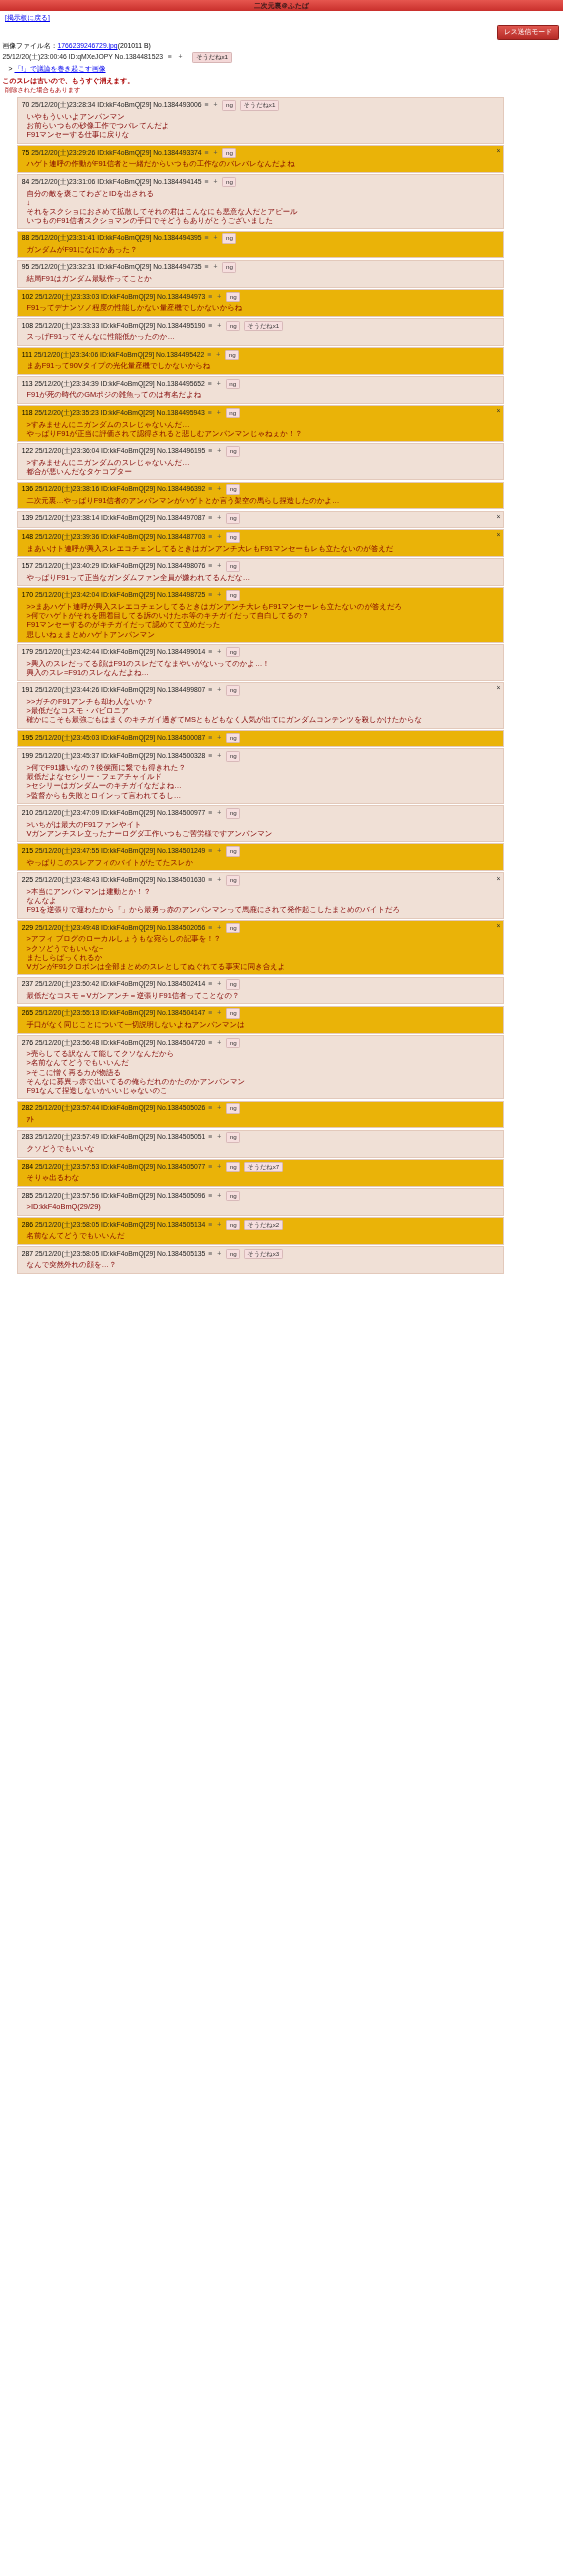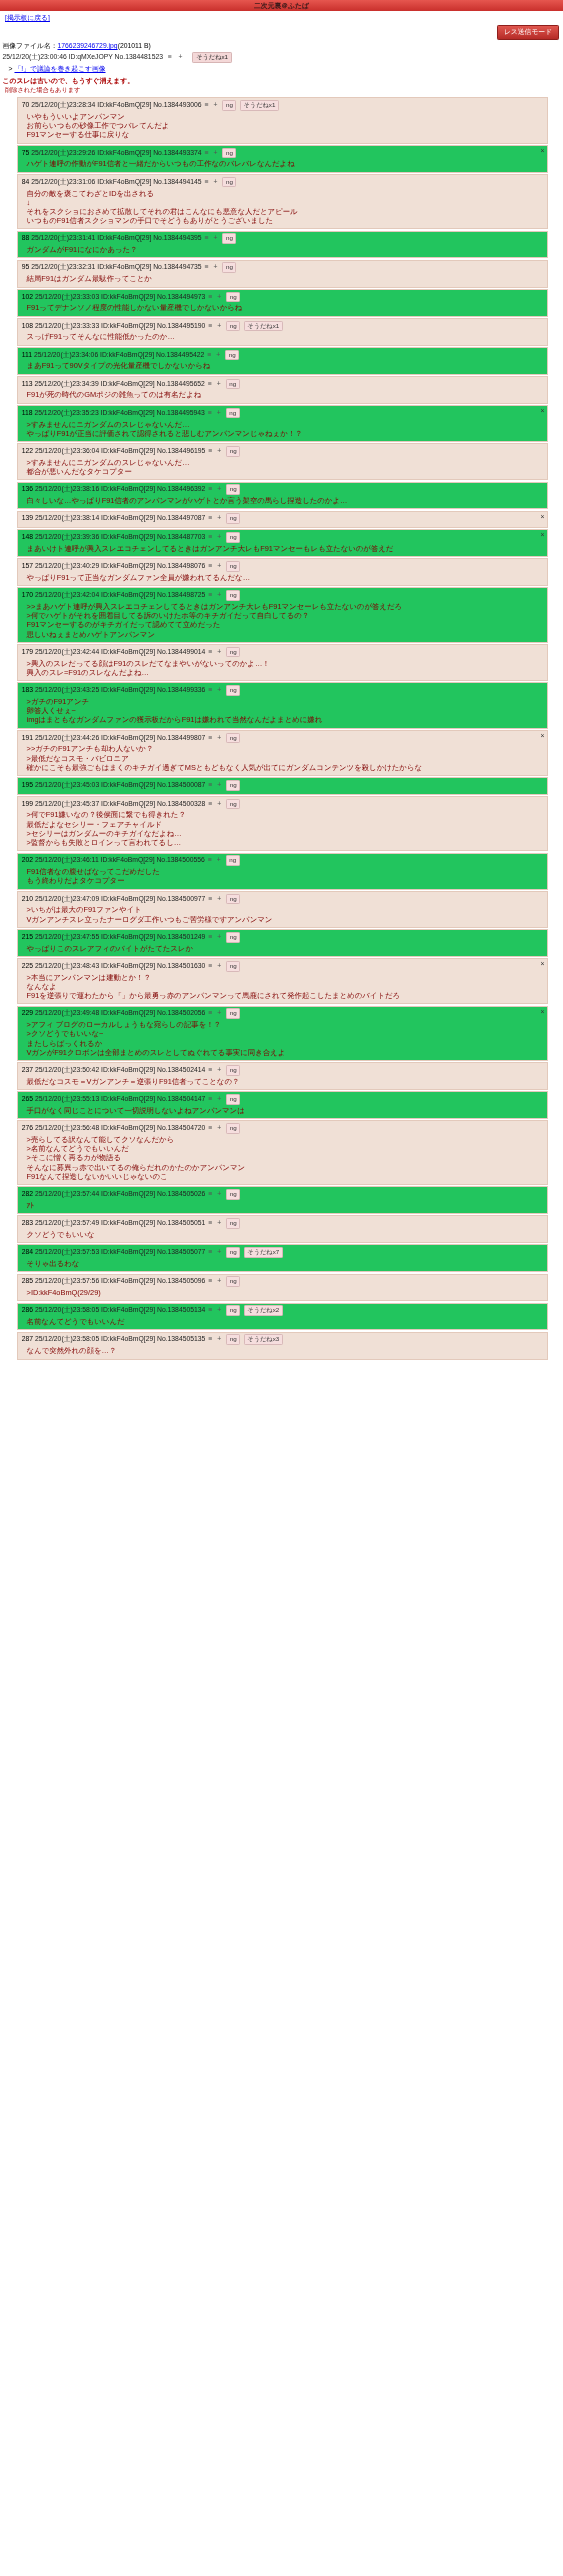--- a/index.html
+++ b/index.html
@@ -61,27 +61,27 @@
   .warnrow{
     padding:1.8px 2.5px 2.5px 2.5px;
     font-size:6.8px;color:#aa0000;font-weight:bold;
   }
   .subwarn{font-size:6.2px;color:#aa0000;font-weight:normal;padding-left:2.5px;}
 
   
   .reply{
     position:relative;
     margin:0 0 1.2px 17px;
-    width:531px;
+    width:487px;
     box-sizing:border-box;
     background:#f0e0d6;
     border:0.6px solid #e3c9bb;
     padding:1.8px 11px 3.1px 3.7px;
   }
-  .reply.alt{background:#22c55e;}
+  .reply.alt{background:#eab308;}
   .rhead{
     font-size:6.8px;color:#222;line-height:8.6px;white-space:nowrap;
     overflow:hidden;
   }
   .rno{color:#000;}
   .rid{color:#222;}
   .hicon{
     display:inline-block;width:6.8px;text-align:center;color:#555;
     margin-left:1.8px;cursor:pointer;
   }
@@ -186,21 +186,21 @@
         <div class="rbody">&gt;すみませんにニガンダムのスレじゃないんだ…
 やっぱりF91が正当に評価されて認得されると悲しむアンパンマンじゃねぇか！？</div>
       </div>
       <div class="reply">
         <div class="rhead"><span class="rno">122</span> <span>25/12/20(土)23:36:04</span> <span class="rid">ID:kkF4oBmQ[29]</span> <span>No.1384496195</span><span class="hicon">≡</span><span class="hicon">+</span><span class="sodane-btn">ng</span></div>
         <div class="rbody">&gt;すみませんにニガンダムのスレじゃないんだ…
 都合が悪いんだなタケコプター</div>
       </div>
       <div class="reply alt">
         <div class="rhead"><span class="rno">136</span> <span>25/12/20(土)23:38:16</span> <span class="rid">ID:kkF4oBmQ[29]</span> <span>No.1384496392</span><span class="hicon">≡</span><span class="hicon">+</span><span class="sodane-btn">ng</span></div>
-        <div class="rbody">白々しいな…やっぱりF91信者のアンパンマンがハゲトとか言う架空の馬らし捏造したのかよ…</div>
+        <div class="rbody">二次元裏…やっぱりF91信者のアンパンマンがハゲトとか言う架空の馬らし捏造したのかよ…</div>
       </div>
       <div class="reply">
         <div class="rhead"><span class="rno">139</span> <span>25/12/20(土)23:38:14</span> <span class="rid">ID:kkF4oBmQ[29]</span> <span>No.1384497087</span><span class="hicon">≡</span><span class="hicon">+</span><span class="sodane-btn">ng</span></div>
         <span class="closex">×</span>
       </div>
       <div class="reply alt">
         <div class="rhead"><span class="rno">148</span> <span>25/12/20(土)23:39:36</span> <span class="rid">ID:kkF4oBmQ[29]</span> <span>No.1384487703</span><span class="hicon">≡</span><span class="hicon">+</span><span class="sodane-btn">ng</span></div>
         <span class="closex">×</span>
         <div class="rbody">まあいけト連呼が興入スレエコチェンしてるときはガンアンチ大レもF91マンセーもレも立たないのが答えだ</div>
       </div>
@@ -213,47 +213,36 @@
         <div class="rbody">&gt;&gt;まあハゲト連呼が興入スレエコチェンしてるときはガンアンチ大レもF91マンセーレも立たないのが答えだろ
 &gt;何でハゲトがそれを囲着目してる訴のいけたホ等のキチガイだって自白してるの？
 F91マンセーするのがキチガイだって認めてて立めだった
 思しいねぇまとめハゲトアンパンマン</div>
       </div>
       <div class="reply">
         <div class="rhead"><span class="rno">179</span> <span>25/12/20(土)23:42:44</span> <span class="rid">ID:kkF4oBmQ[29]</span> <span>No.1384499014</span><span class="hicon">≡</span><span class="hicon">+</span><span class="sodane-btn">ng</span></div>
         <div class="rbody">&gt;興入のスレだってる顔はF91のスレだてなまやいがないってのかよ…！
 興入のスレ=F91のスレなんだよね…</div>
       </div>
-      <div class="reply alt">
-        <div class="rhead"><span class="rno">183</span> <span>25/12/20(土)23:43:25</span> <span class="rid">ID:kkF4oBmQ[29]</span> <span>No.1384499336</span><span class="hicon">≡</span><span class="hicon">+</span><span class="sodane-btn">ng</span></div>
-        <div class="rbody">&gt;ガチのF91アンチ
-卵答人くせぇ~
-imgはまともなガンダムファンの獲示板だからF91は嫌われて当然なんだよまとめに嫌れ</div>
-      </div>
       <div class="reply">
         <div class="rhead"><span class="rno">191</span> <span>25/12/20(土)23:44:26</span> <span class="rid">ID:kkF4oBmQ[29]</span> <span>No.1384499807</span><span class="hicon">≡</span><span class="hicon">+</span><span class="sodane-btn">ng</span></div>
         <span class="closex">×</span>
         <div class="rbody">&gt;&gt;ガチのF91アンチも却わ人ないか？
 &gt;最低だなコスモ・バビロニア
 確かにこそも最強ごもはまくのキチガイ過ぎてMSともどもなく人気が出てにガンダムコンテンツを殺しかけたからな</div>
       </div>
       <div class="reply alt">
         <div class="rhead"><span class="rno">195</span> <span>25/12/20(土)23:45:03</span> <span class="rid">ID:kkF4oBmQ[29]</span> <span>No.1384500087</span><span class="hicon">≡</span><span class="hicon">+</span><span class="sodane-btn">ng</span></div>
       </div>
       <div class="reply">
         <div class="rhead"><span class="rno">199</span> <span>25/12/20(土)23:45:37</span> <span class="rid">ID:kkF4oBmQ[29]</span> <span>No.1384500328</span><span class="hicon">≡</span><span class="hicon">+</span><span class="sodane-btn">ng</span></div>
         <div class="rbody">&gt;何でF91嫌いなの？後侯面に繋でも得きれた？
 最低だよなセシリー・フェアチャイルド
 &gt;セシリーはガンダムーのキチガイなだよね…
 &gt;監督からも失敗とロインって言われてるし…</div>
-      </div>
-      <div class="reply alt">
-        <div class="rhead"><span class="rno">202</span> <span>25/12/20(土)23:46:11</span> <span class="rid">ID:kkF4oBmQ[29]</span> <span>No.1384500556</span><span class="hicon">≡</span><span class="hicon">+</span><span class="sodane-btn">ng</span></div>
-        <div class="rbody">F91信者なの腹せばなってこだめだした
-もう終わりだよタケコプター</div>
       </div>
       <div class="reply">
         <div class="rhead"><span class="rno">210</span> <span>25/12/20(土)23:47:09</span> <span class="rid">ID:kkF4oBmQ[29]</span> <span>No.1384500977</span><span class="hicon">≡</span><span class="hicon">+</span><span class="sodane-btn">ng</span></div>
         <div class="rbody">&gt;いちがは最大のF91ファンやイト
 Vガンアンチスレ立ったナーログダ工作いつもご苦労様ですアンパンマン</div>
       </div>
       <div class="reply alt">
         <div class="rhead"><span class="rno">215</span> <span>25/12/20(土)23:47:55</span> <span class="rid">ID:kkF4oBmQ[29]</span> <span>No.1384501249</span><span class="hicon">≡</span><span class="hicon">+</span><span class="sodane-btn">ng</span></div>
         <div class="rbody">やっぱりこのスレアフィのバイトがたてたスレか</div>
       </div>

